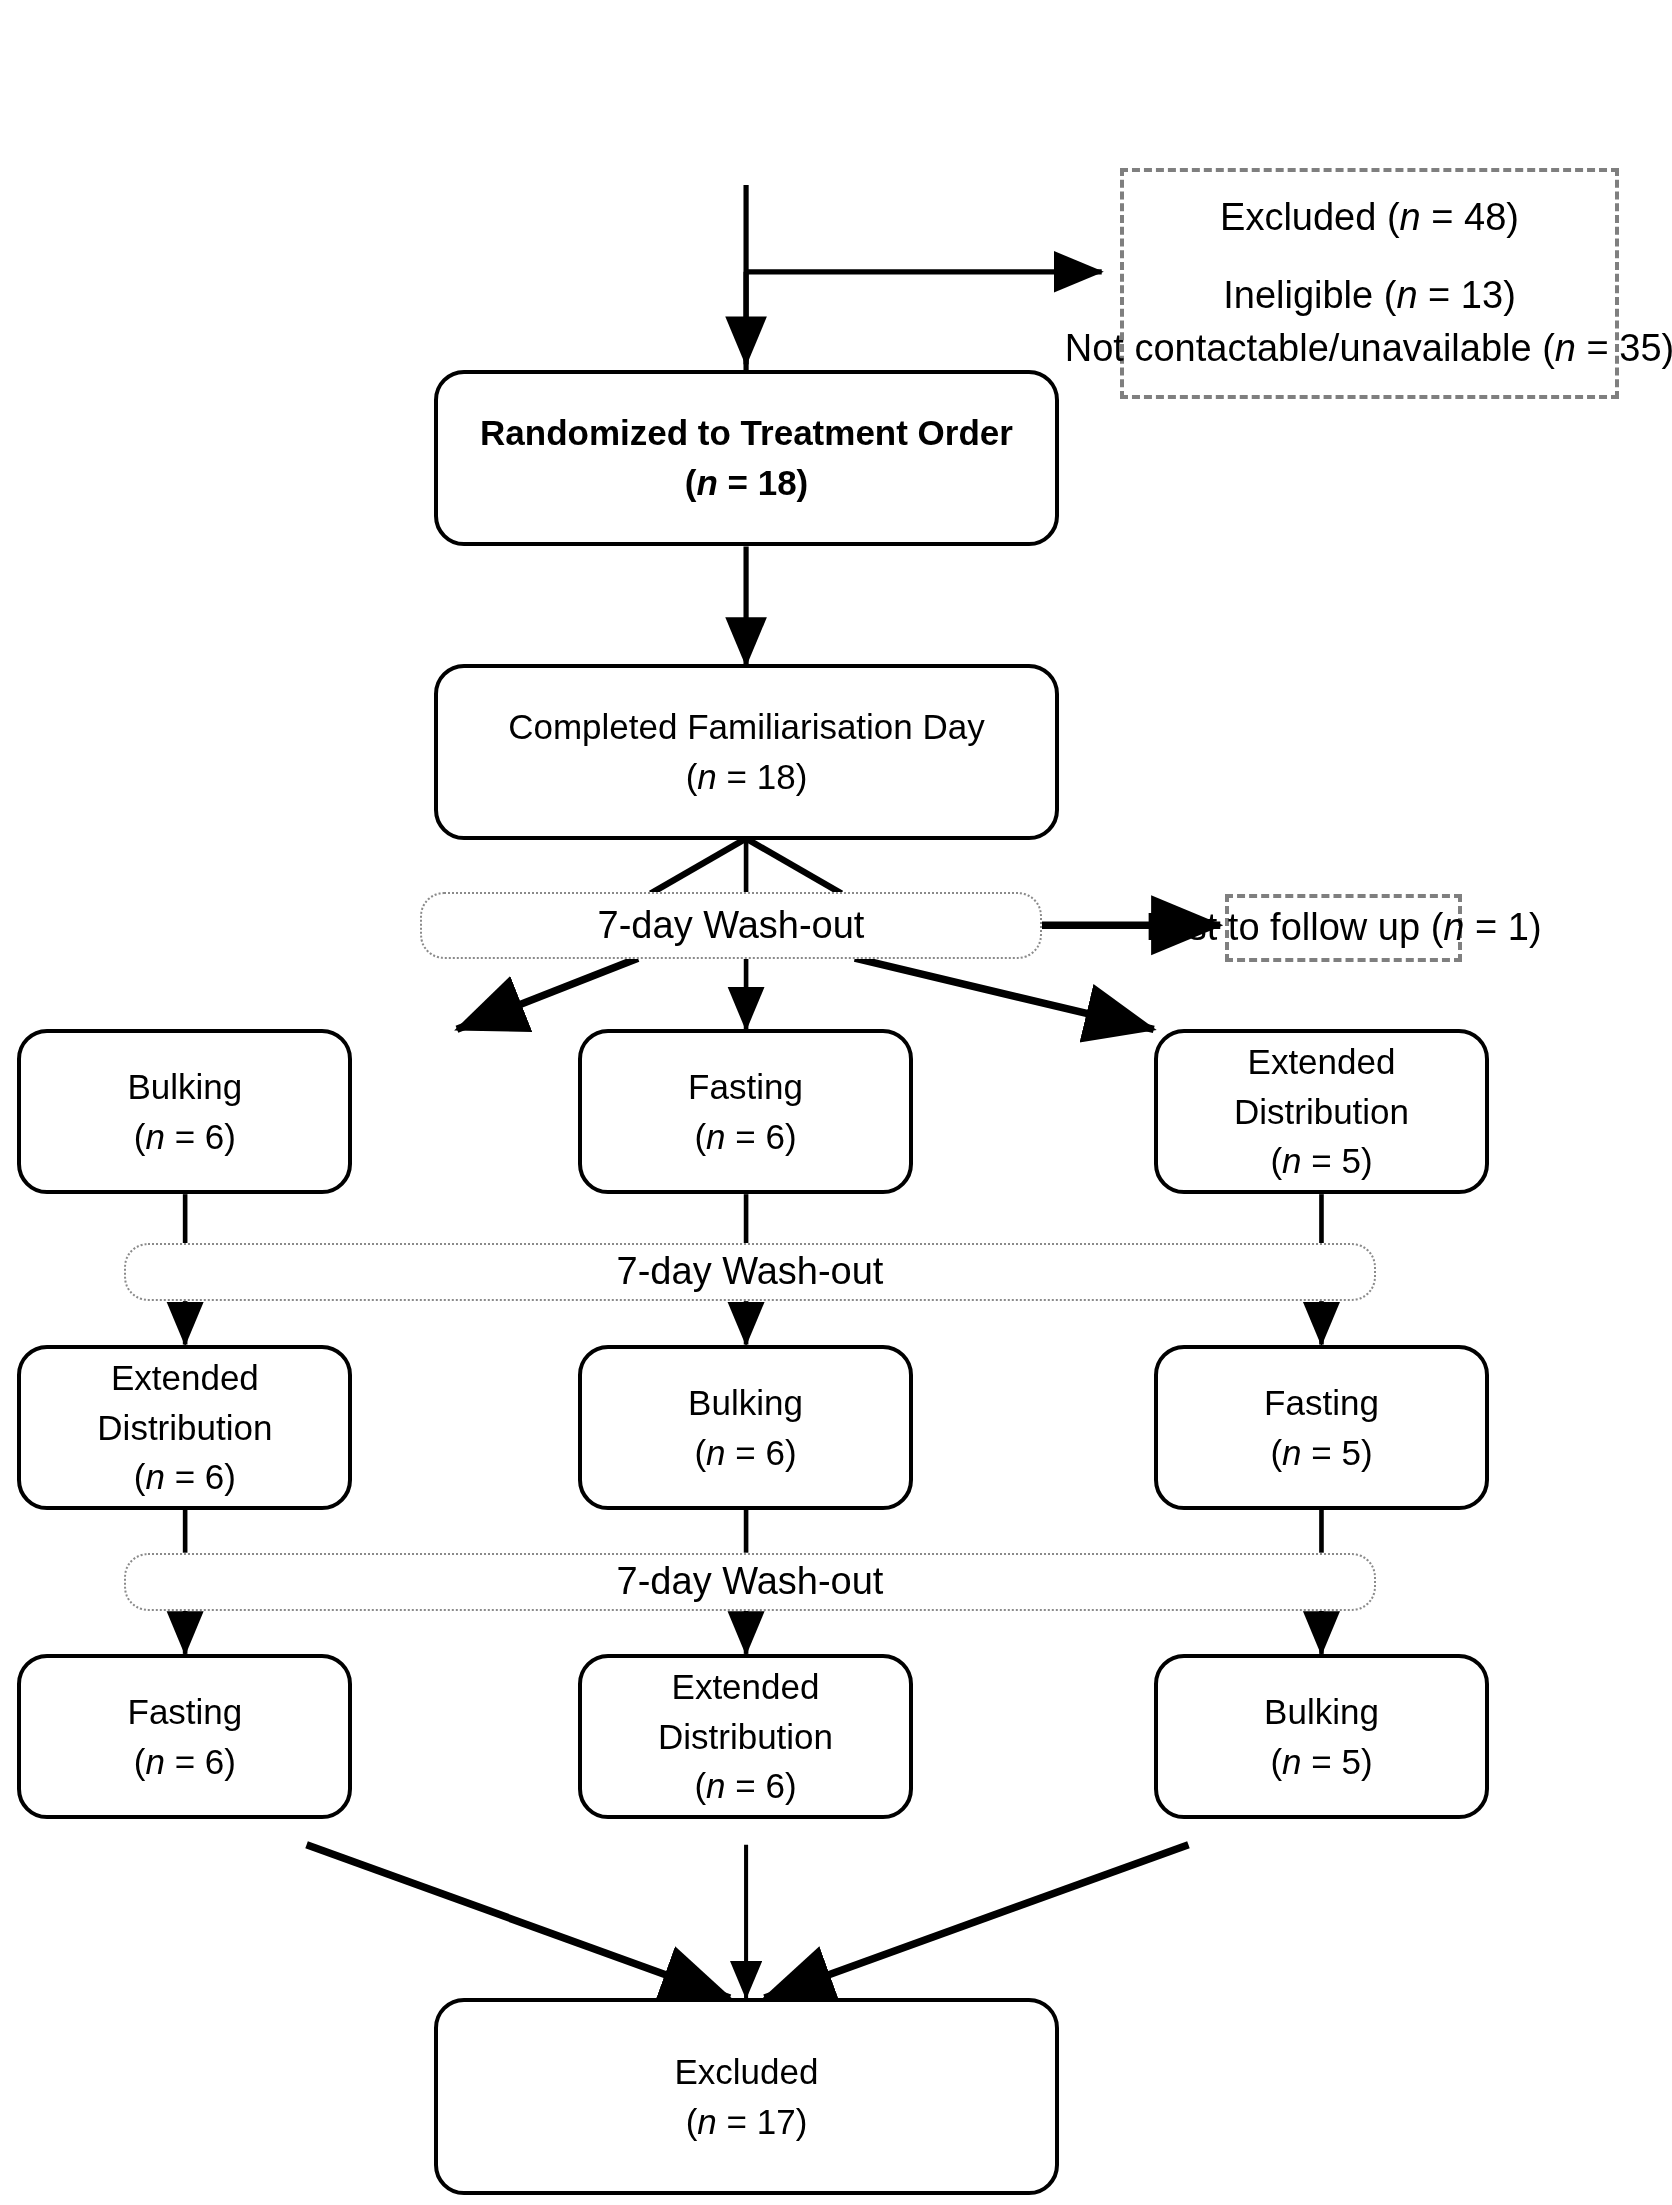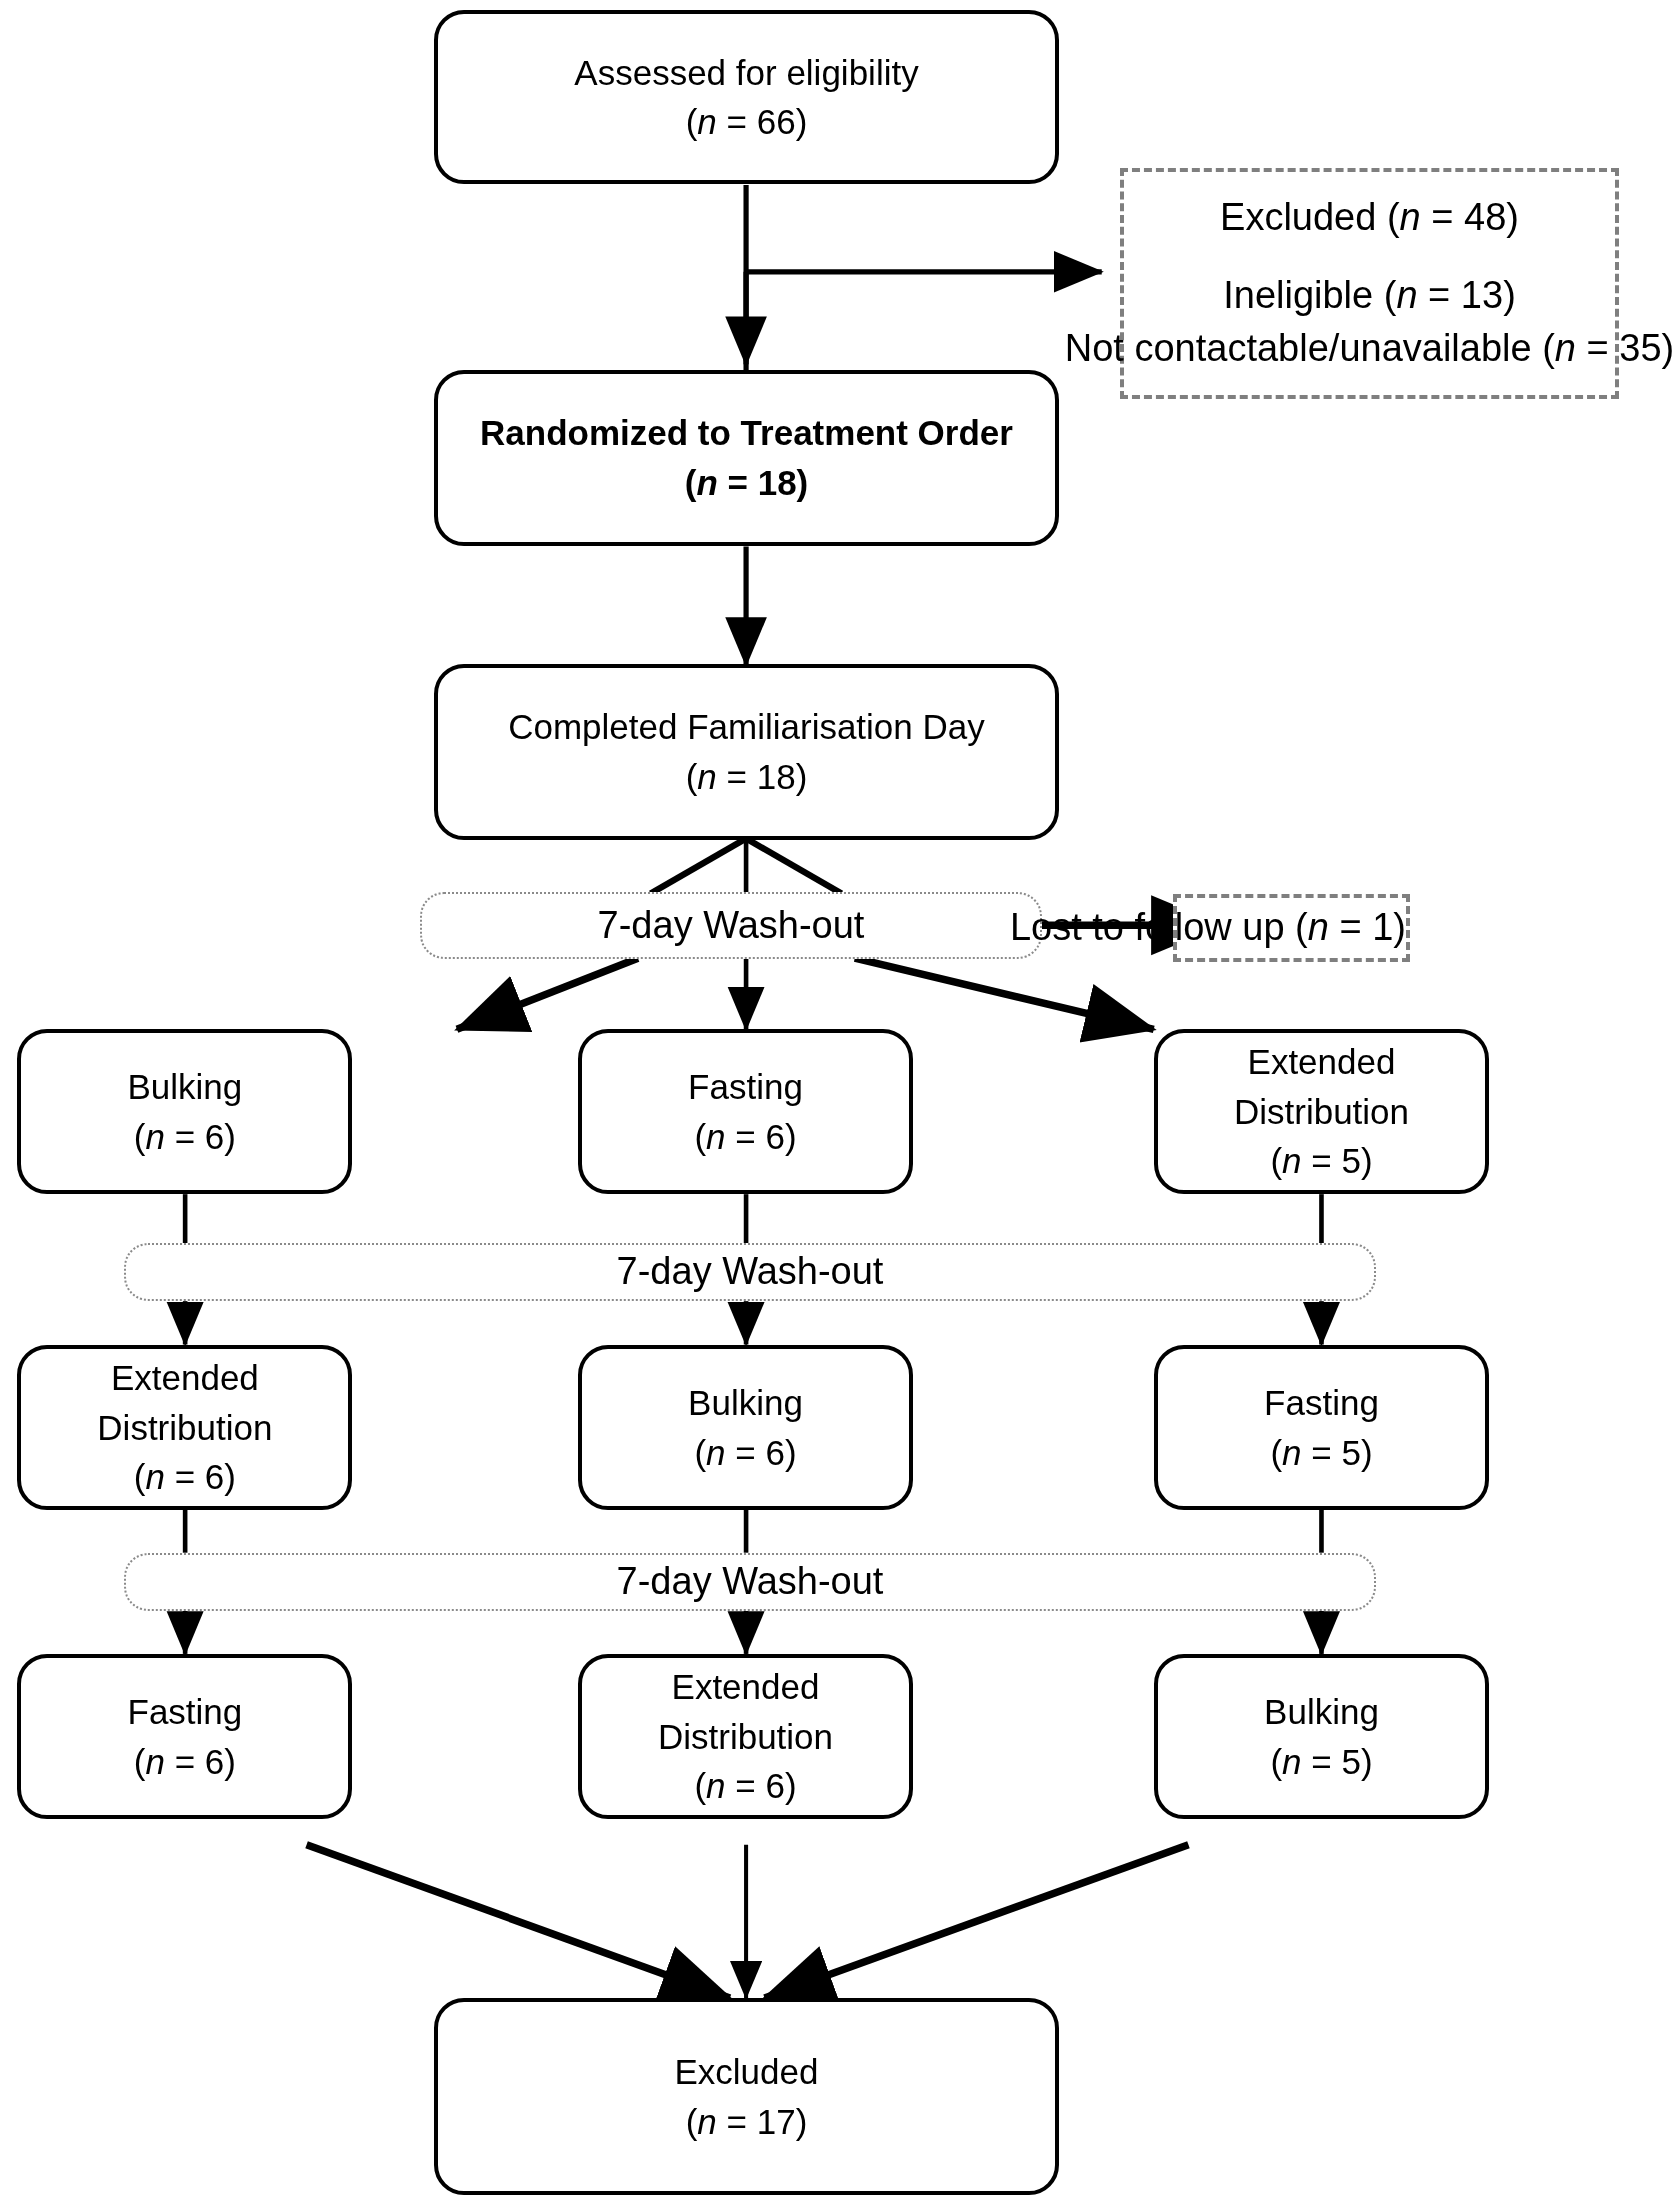--- a/index.html
+++ b/index.html
@@ -60,24 +60,20 @@
 
     <path d="M320,2785 L320,2860" stroke="#000" stroke-width="8" fill="none" marker-end="url(#ah)"></path>
     <path d="M1290,2785 L1290,2860" stroke="#000" stroke-width="8" fill="none" marker-end="url(#ah)"></path>
     <path d="M2285,2785 L2285,2860" stroke="#000" stroke-width="8" fill="none" marker-end="url(#ah)"></path>
 
     <path d="M530,3190 L1262,3455" stroke="#000" stroke-width="13" fill="none" marker-end="url(#ah)"></path>
     <path d="M1290,3190 L1290,3455" stroke="#000" stroke-width="7" fill="none" marker-end="url(#ah)"></path>
     <path d="M2055,3190 L1322,3455" stroke="#000" stroke-width="13" fill="none" marker-end="url(#ah)"></path>
   </svg>
 
-  <div class="node solid" style="left:434px;top:10.4px;width:625px;height:174px;">
-    <span class="ln t1">Assessed for eligibility</span>
-    <span class="ln t2"><span>(</span><i class="nv">n</i><span> = 66)</span></span>
-  </div>
 
   <div class="node dashed" style="left:1120px;top:168px;width:499px;height:231px;">
     <span class="ln small"><span>Excluded (</span><i class="nv">n</i><span> = 48)</span></span>
     <span class="spacer"></span>
     <span class="ln small"><span>Ineligible (</span><i class="nv">n</i><span> = 13)</span></span>
     <span class="ln small"><span>Not contactable/unavailable (</span><i class="nv">n</i><span> = 35)</span></span>
   </div>
 
   <div class="node solid" style="left:434px;top:370px;width:625px;height:176px;font-weight:bold;">
     <span class="ln t1">Randomized to Treatment Order</span>
@@ -86,21 +82,21 @@
 
   <div class="node solid" style="left:434px;top:664px;width:625px;height:176px;">
     <span class="ln t1">Completed Familiarisation Day</span>
     <span class="ln t2"><span>(</span><i class="nv">n</i><span> = 18)</span></span>
   </div>
 
   <div class="node dotted" style="left:420px;top:892px;width:622px;height:67px;">
     <span class="ln small">7-day Wash-out</span>
   </div>
 
-  <div class="node dashed" style="left:1173px;top:894px;width:237px;height:68px;align-items:flex-end;">
+  <div class="node dashed" style="left:1225px;top:894px;width:237px;height:68px;">
     <span class="ln small"><span>Lost to follow up (</span><i class="nv">n</i><span> = 1)</span></span>
   </div>
 
   <div class="node solid" style="left:17.4px;top:1029px;width:335px;height:165px;">
     <span class="ln t1">Bulking</span>
     <span class="ln t2">(<i class="nv">n</i> = <span>6</span>)</span>
   </div>
   <div class="node solid" style="left:578px;top:1029px;width:335px;height:165px;">
     <span class="ln t1">Fasting</span>
     <span class="ln t2">(<i class="nv">n</i> = <span>6</span>)</span>

